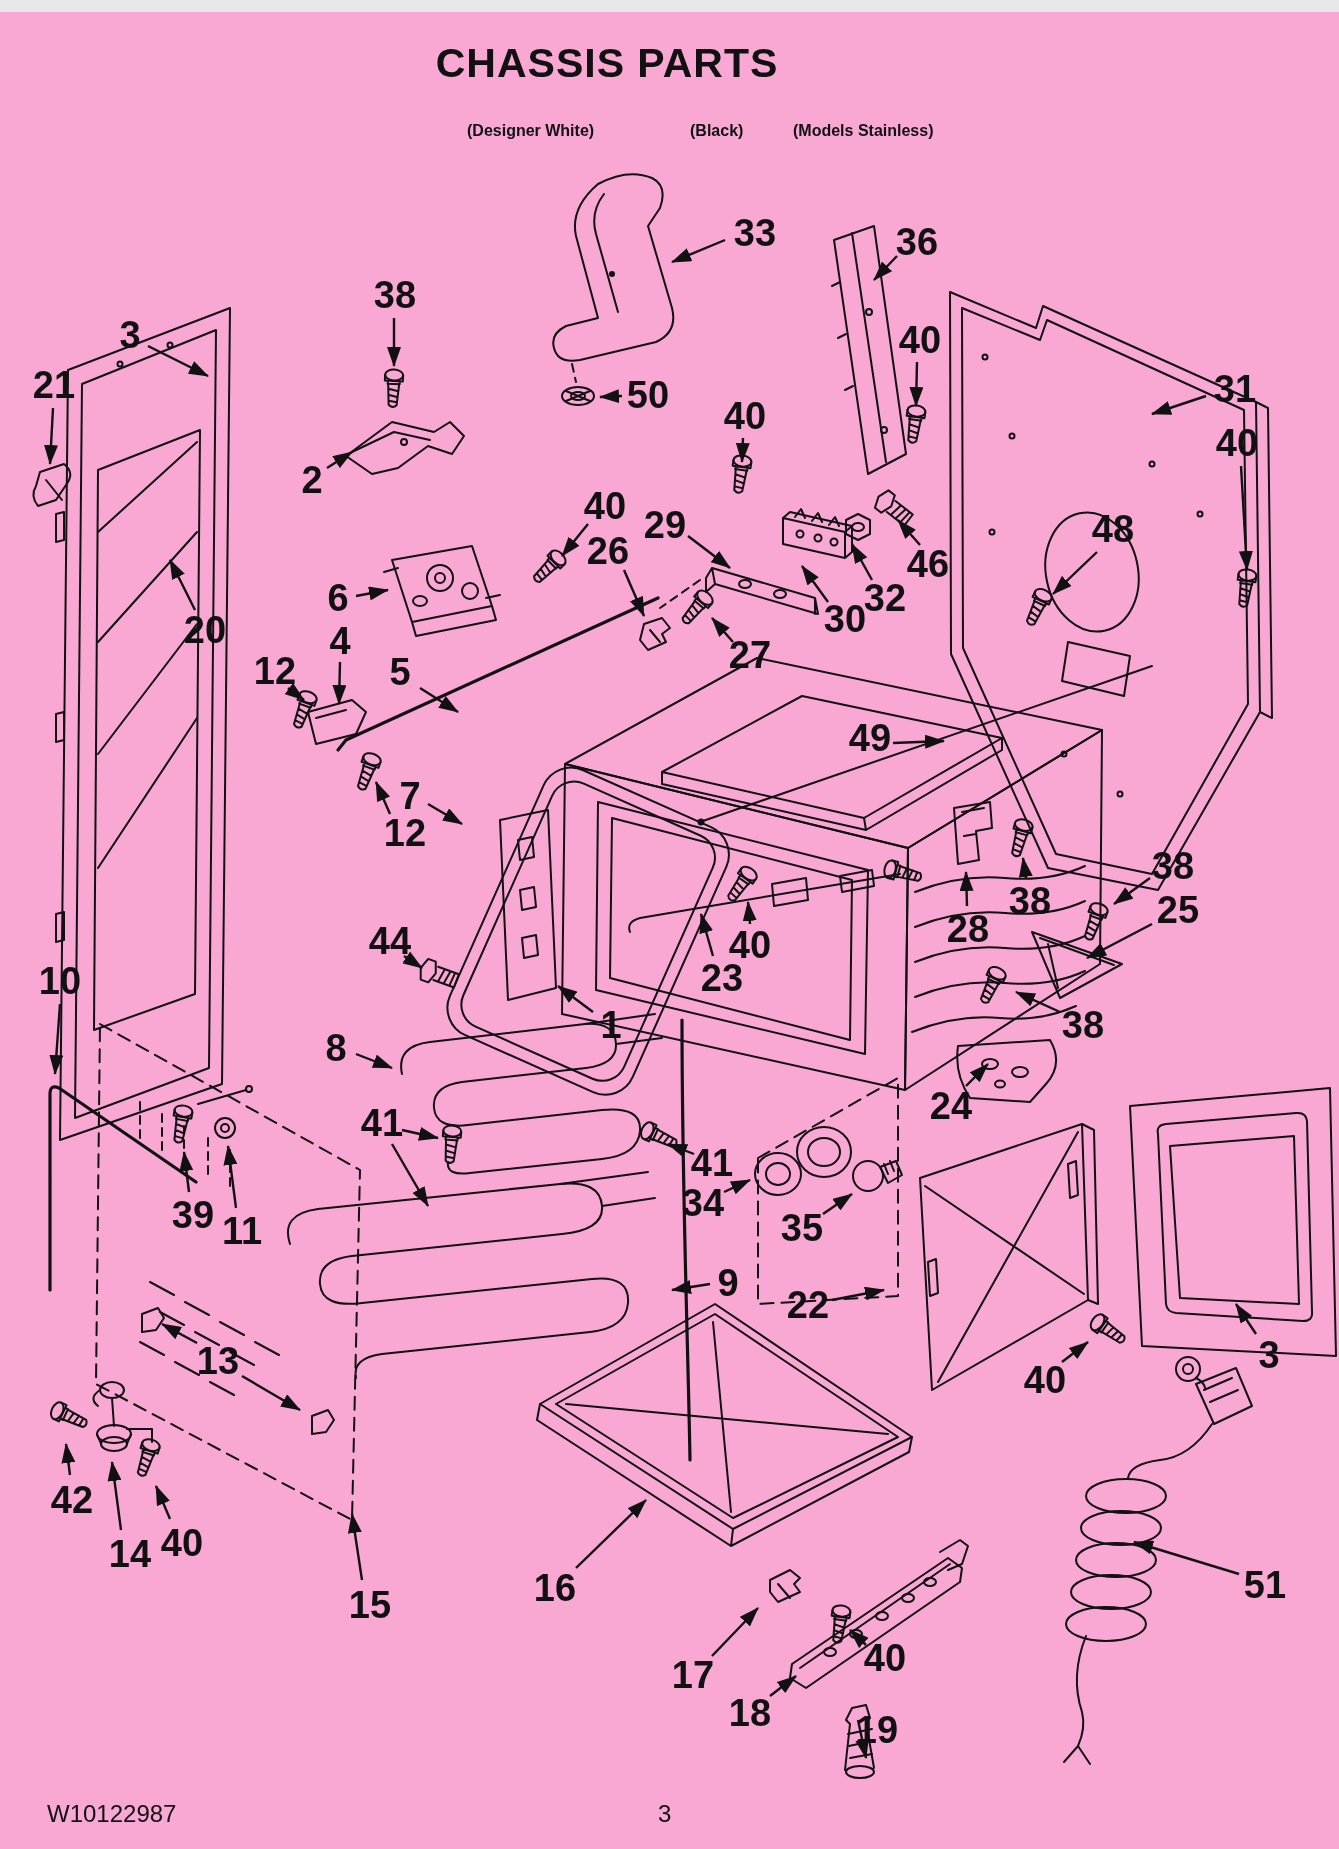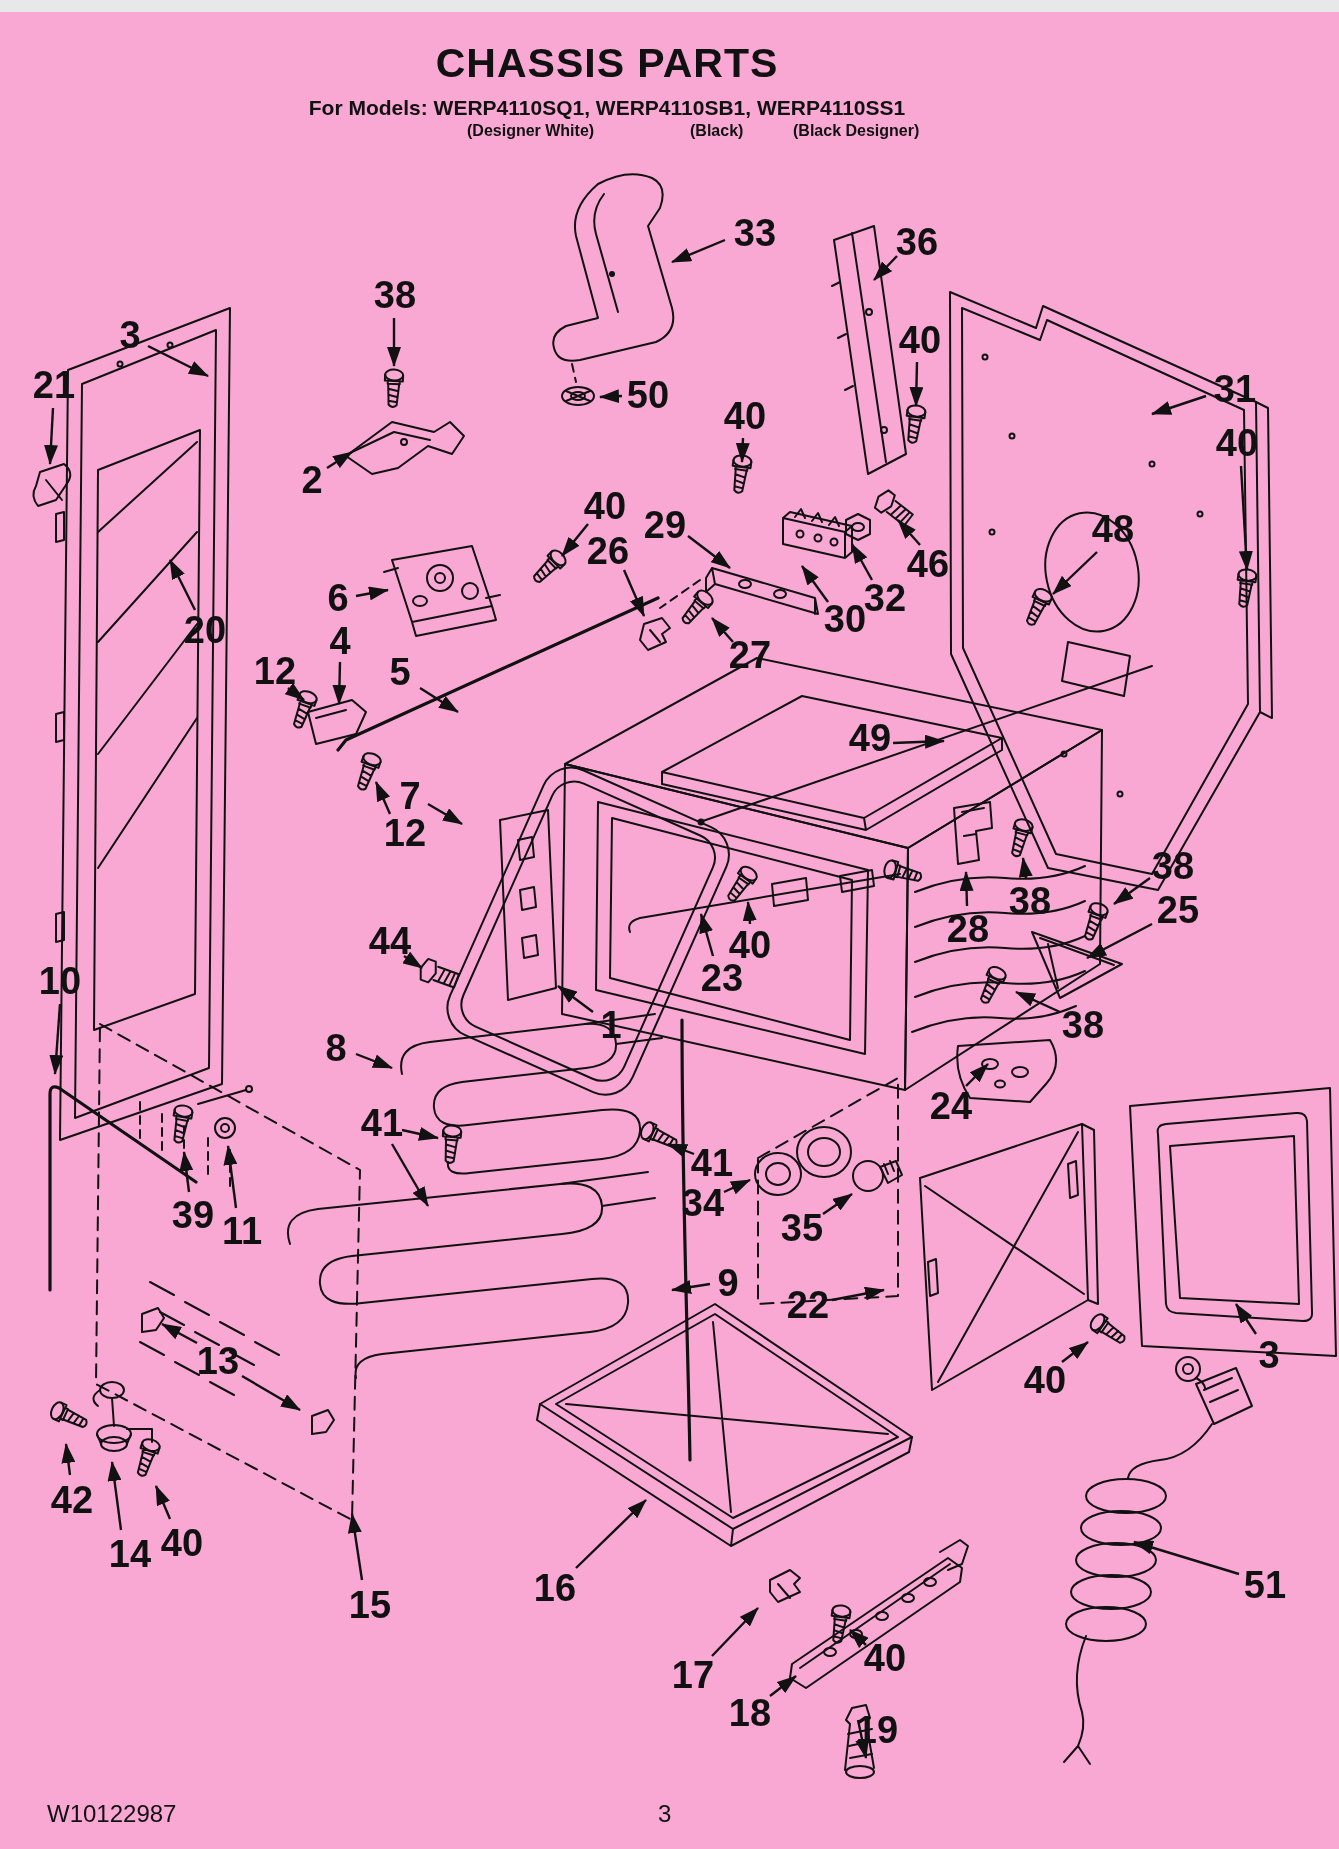--- a/index.html
+++ b/index.html
@@ -27,24 +27,23 @@
   .dash2{stroke-dasharray:8 6;}
   .callout{font-family:"Liberation Sans",sans-serif;font-size:38px;font-weight:bold;fill:#111;}
   .leader{stroke:#111;stroke-width:2.4;fill:none;}
 </style>
 </head>
 <body>
 
 <div class="page">
 
   <div class="hdr-title">CHASSIS PARTS</div>
-  <div class="hdr-models">For Models: WERP4110SQ1, WERP4110SB1, WERP4110SS1</div>
   <div class="hdr-finish f0">(Designer White)</div>
   <div class="hdr-finish f1">(Black)</div>
-  <div class="hdr-finish f2">(Black Designer)</div>
+  <div class="hdr-finish f2">(Models Stainless)</div>
 
   <svg class="art" width="1339" height="1849" viewBox="0 0 1339 1849">
     <defs>
       <marker id="arw" markerWidth="22" markerHeight="14" refX="19" refY="7" orient="auto" markerUnits="userSpaceOnUse">
         <path d="M0,0 L20,7 L0,14 Z" fill="#111"></path>
       </marker>
       <g id="scr" class="ln">
         <ellipse cx="0" cy="-3" rx="9" ry="5.5"></ellipse>
         <path d="M-9,-3 L-9,3 L9,3 L9,-3 M-6,3 L-6,6 L6,6 L6,3"></path>
         <path d="M-5.5,6 L-4,27 M5.5,6 L4,27 M-5,11 L5,13 M-4.7,17 L4.7,19 M-4.3,23 L4.3,24 M-4,27 Q0,31 4,27"></path>

